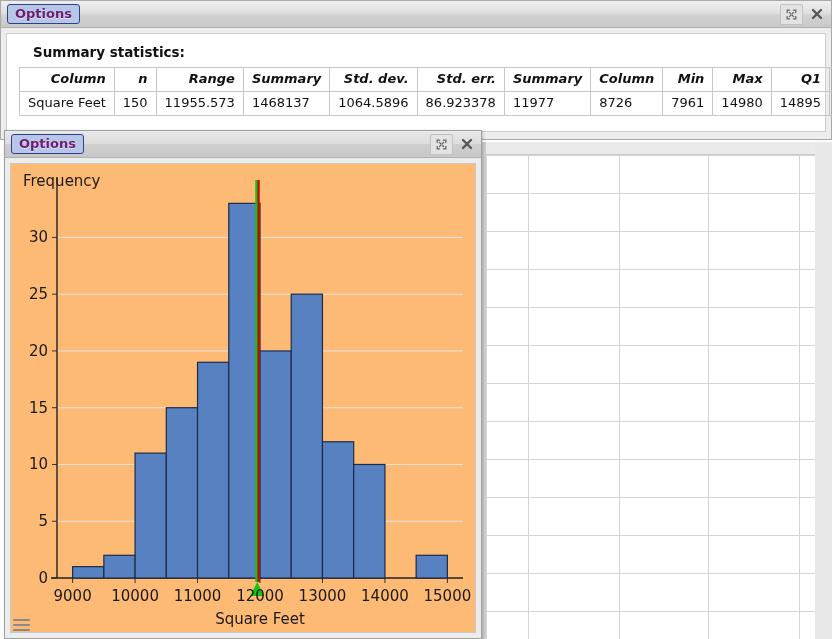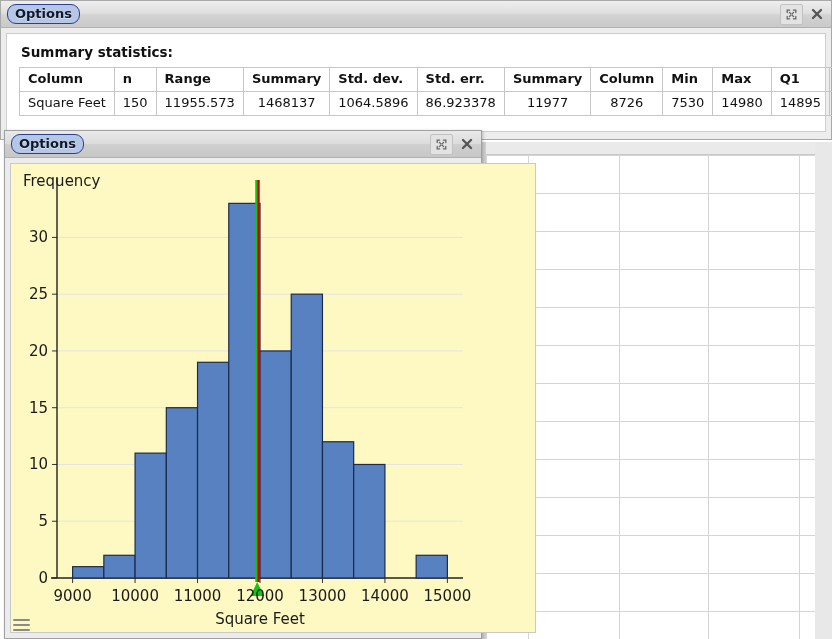--- a/index.html
+++ b/index.html
@@ -27,26 +27,26 @@
     display:flex;
     align-items:center;
     padding:0 4px 0 6px;
     box-sizing:border-box;
     position:relative;
   }
   .options-btn{
     display:inline-block;
     background:#b6c7e6;
     border:1px solid #2d3f8f;
-    color:#0f172a;
+    color:#701a75;
     font-weight:bold;
     font-size:13px;
     line-height:15px;
     padding:1px 7px 2px 7px;
-    border-radius:9px;
+    border-radius:3px;
     cursor:pointer;
     white-space:nowrap;
     text-shadow:0 1px 0 rgba(255,255,255,.5);
   }
   .tb-spacer{flex:1;}
   .tb-icon{
     width:21px;height:19px;
     margin-left:3px;
     display:flex;align-items:center;justify-content:center;
     border-radius:2px;
@@ -73,38 +73,39 @@
     margin:5px 5px 0 5px;
     border:1px solid #cdcdcd;
     height:99px;
     box-sizing:border-box;
     padding:10px 12px 0 12px;
   }
   .summary-caption{
     font-weight:bold;
     font-size:13.5px;
     color:#111;
-    margin:0 0 7px 2px;
+    margin:0 0 7px 14px;
   }
   table.stats{
     border-collapse:collapse;
     font-size:13px;
     color:#111;
   }
   table.stats th,table.stats td{
     border:1px solid #c6c6c6;
     padding:3px 8px 4px 8px;
     white-space:nowrap;
     line-height:16px;
   }
   table.stats th{
     font-weight:bold;
-    text-align:left;
-  }
-  table.stats td{ text-align:center; }
+    text-align:right;
+    font-style:italic;
+  }
+  table.stats td{ text-align:left; }
   table.stats td.first{ text-align:left; }
 
   
   #sheet{
     position:absolute;
     left:481px;top:142px;
     width:351px;height:497px;
     background:#f1f1f1;
     border-left:1px solid #bdbdbd;
     overflow:hidden;
@@ -125,22 +126,22 @@
   
   #win-hist{
     left:4px;top:130px;width:478px;height:509px;
     border:1px solid #a0a0a0;
     background:#ececec;
     box-shadow:1px 1px 3px rgba(0,0,0,.22);
   }
   #win-hist .titlebar{height:27px;}
   .hist-body{
     position:absolute;
-    left:5px;top:32px;width:526px;height:470px;
-    background:#fef9c3;
+    left:5px;top:32px;width:466px;height:470px;
+    background:#fdba74;
     border:1px solid #c9c9c9;
     box-sizing:border-box;
     overflow:hidden;
   }
   .plot-svg{display:block;}
   .ham{
     position:absolute;left:8px;bottom:6px;
     width:17px;height:13px;cursor:pointer;
   }
   .ham i{
@@ -230,21 +231,21 @@
       <tbody id="stats-body">
           <tr>
             <td class="first">Square Feet</td>
             <td>150</td>
             <td>11955.573</td>
             <td>1468137</td>
             <td>1064.5896</td>
             <td>86.923378</td>
             <td>11977</td>
             <td>8726</td>
-            <td>7530</td>
+            <td>7961</td>
             <td>14980</td>
             <td>14895</td>
             <td>12679</td>
           </tr>
         </tbody>
     </table>
   </div>
 </div>
 
 <div class="window" id="win-hist">

